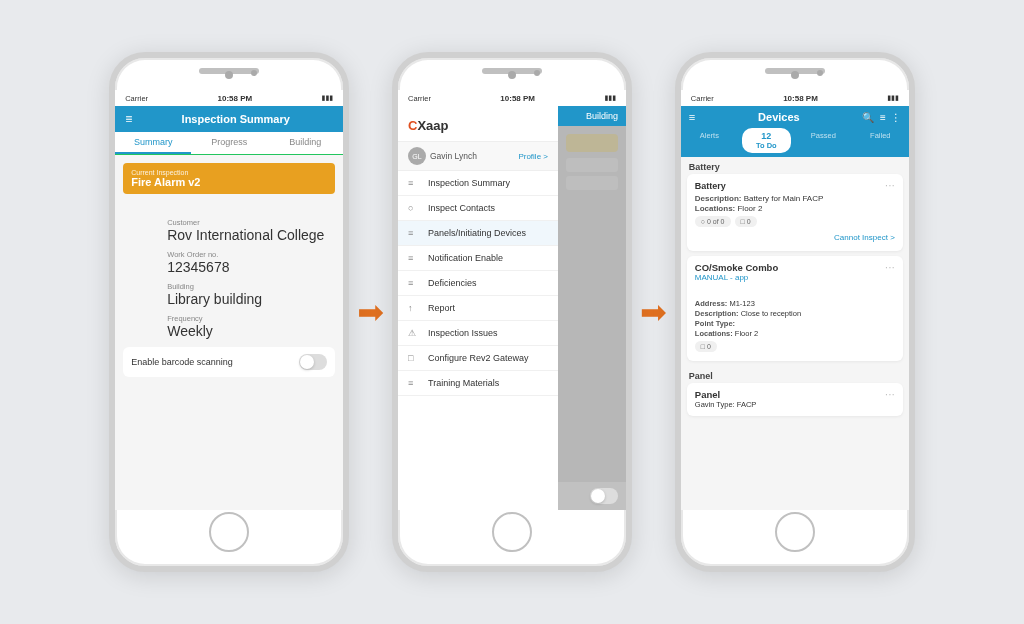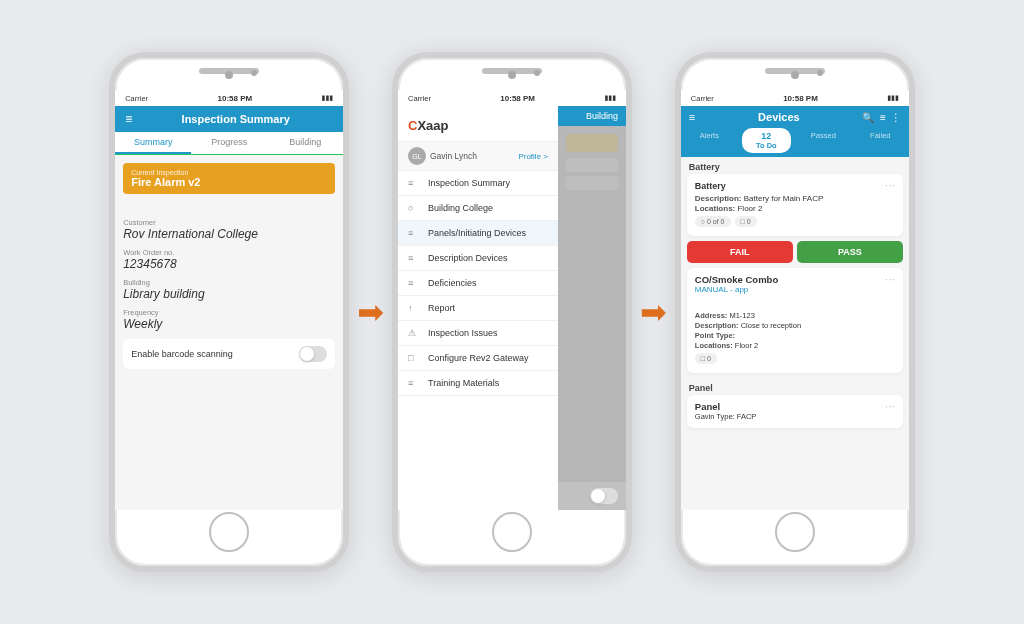--- a/index.html
+++ b/index.html
@@ -135,23 +135,23 @@
     }
     .p1-content { padding: 8px; background: #f5f5f5; }
     .p1-current {
       background: #e8a020;
       border-radius: 4px;
       padding: 6px 8px;
       margin-bottom: 24px;
     }
     .p1-current .label { font-size: 7px; color: #fff; opacity: 0.85; }
     .p1-current .value { font-size: 11px; color: #fff; font-weight: 700; }
-    .p1-field { margin-bottom: 7px; }
+    .p1-field { margin-bottom: 7px; margin-left: 44px; }
     .p1-field .label { font-size: 7.5px; color: #888; }
-    .p1-field .value { font-size: 12px; color: #333; font-style: italic; }
+    .p1-field .value { font-size: 14px; color: #333; }
     .p1-toggle {
       display: flex;
       align-items: center;
       justify-content: space-between;
       margin-top: 8px;
       background: #fff;
       padding: 7px 8px;
       border-radius: 6px;
     }
     .p1-toggle .label { font-size: 9px; color: #333; }
@@ -430,29 +430,29 @@
               <span>Gavin Lynch</span>
             </div>
             <span style="color:#2196c9;font-size:8px;">Profile &gt;</span>
           </div>
           <div class="p2-menu-item">
             <span class="icon">≡</span>
             <span>Inspection Summary</span>
           </div>
           <div class="p2-menu-item">
             <span class="icon">○</span>
-            <span>Building College</span>
+            <span>Inspect Contacts</span>
           </div>
           <div class="p2-menu-item highlighted">
             <span class="icon">≡</span>
             <span>Panels/Initiating Devices</span>
           </div>
           <div class="p2-menu-item">
             <span class="icon">≡</span>
-            <span>Description Devices</span>
+            <span>Notification Enable</span>
           </div>
           <div class="p2-menu-item">
             <span class="icon">≡</span>
             <span>Deficiencies</span>
           </div>
           <div class="p2-menu-item">
             <span class="icon">↑</span>
             <span>Report</span>
           </div>
           <div class="p2-menu-item">
@@ -542,26 +542,25 @@
             <span>Battery for Main FACP</span>
           </div>
           <div class="p3-card-field">
             <strong>Locations: </strong>
             <span>Floor 2</span>
           </div>
           <div class="p3-progress">
             <div class="p3-progress-pill">○ 0 of 0</div>
             <div class="p3-progress-pill">□ 0</div>
           </div>
-        </div>
-
-        <div class="p3-actions-row">
-          <div class="p3-fail-btn">FAIL</div>
-          <div class="p3-pass-btn">PASS</div>
-        </div>
+          <div class="p3-cannot-inspect">
+            <span style="color:#2196c9;">Cannot Inspect &gt;</span>
+          </div>
+        </div>
+
 
         <div class="p3-device-card">
           <div style="display:flex;justify-content:space-between;align-items:flex-start;gap:16px;">
             <div>
               <div class="p3-device-name">CO/Smoke Combo</div>
               <div class="p3-device-subtitle">MANUAL - app</div>
             </div>
             <span style="color:#bbb;font-size:10px;">···</span>
           </div>
           <div class="p3-device-field">

